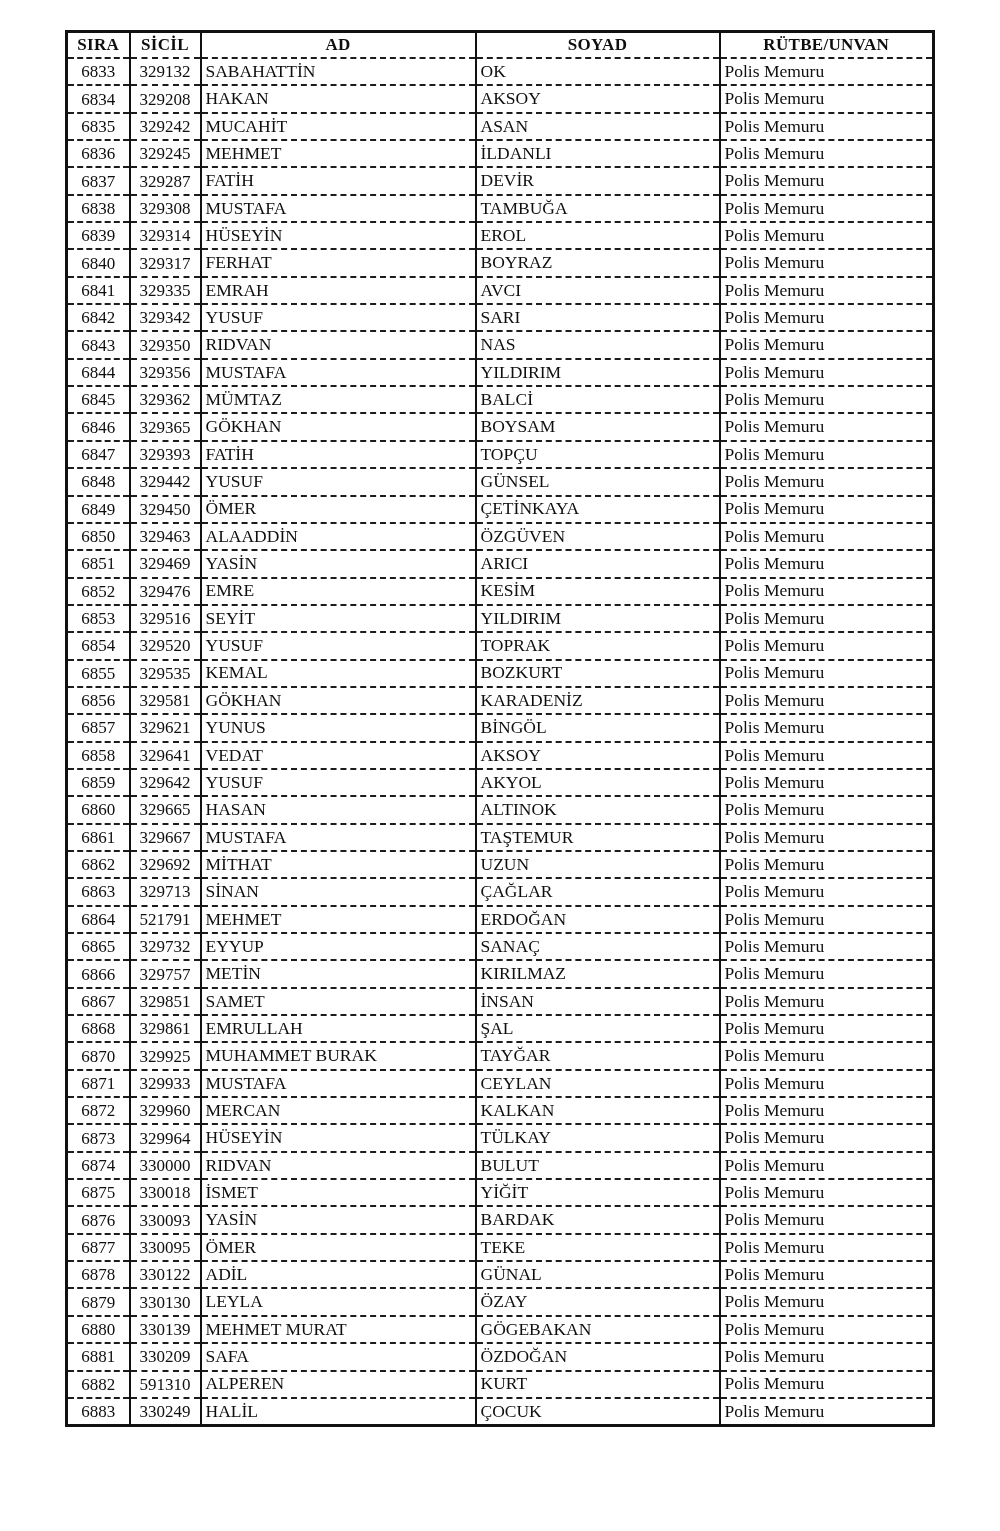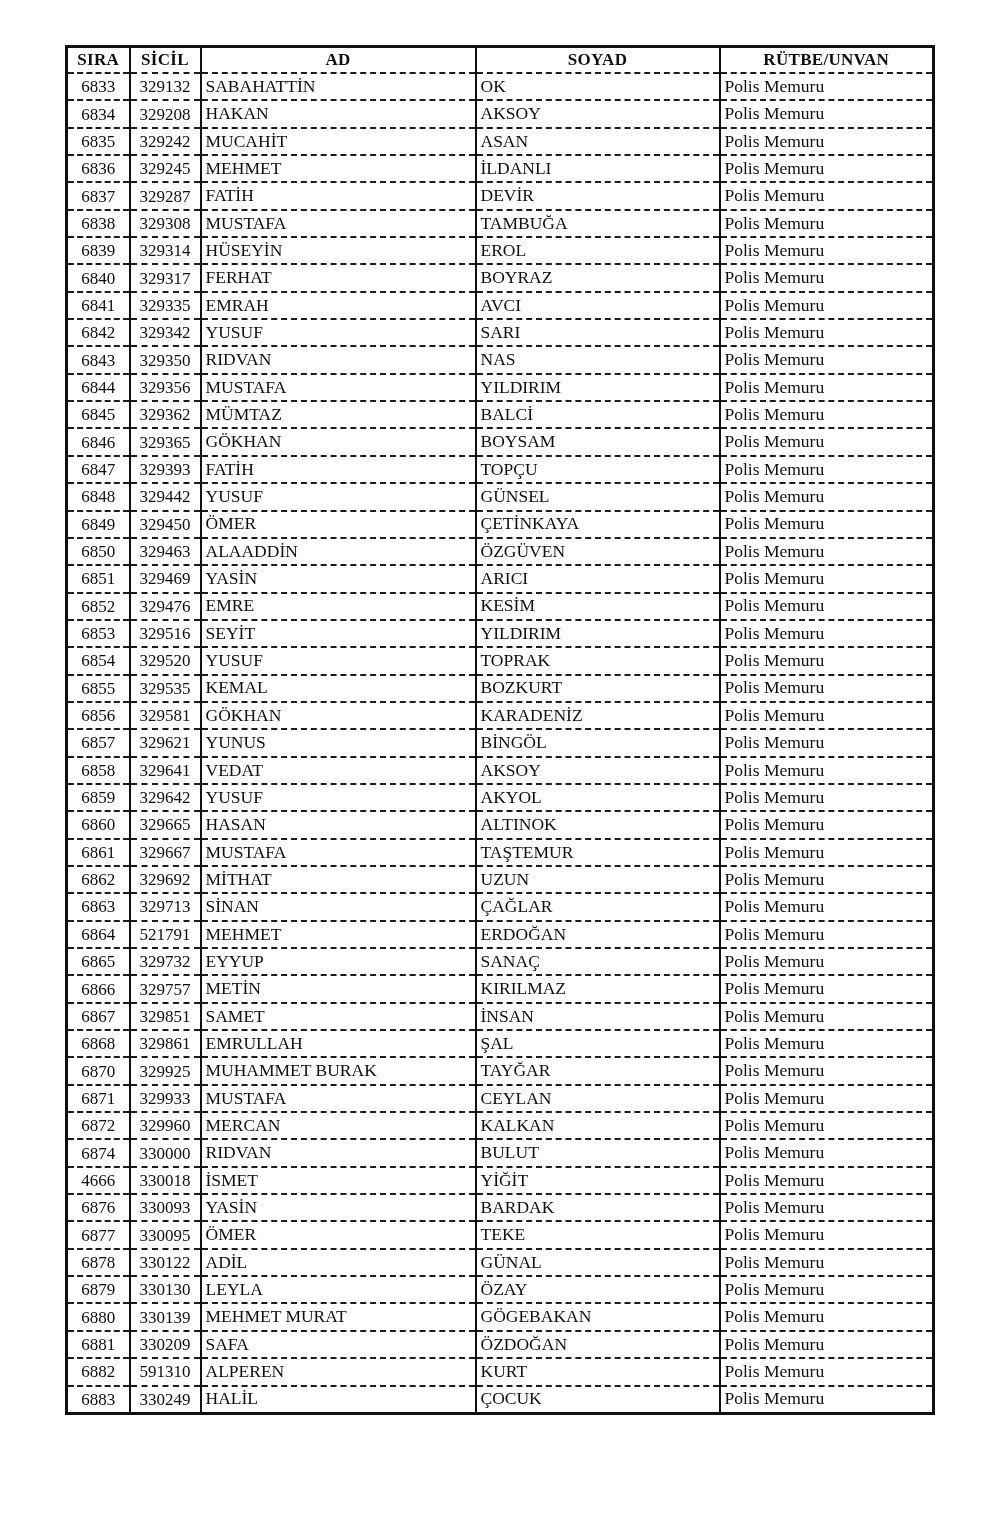--- a/index.html
+++ b/index.html
@@ -13,21 +13,20 @@
     width: 1000px;
     height: 1531px;
     background: #ffffff;
     overflow: hidden;
   }
   .table-wrap {
     position: absolute;
     left: 65px;
     top: 30px;
     width: 740px;
-    margin-top: 15px;
   }
   table.roster {
     border-collapse: collapse;
     width: 100%;
     table-layout: fixed;
     border: 3px solid #111111;
   }
   table.roster col.c1 { width: 63px;  }
   table.roster col.c2 { width: 71px;  }
   table.roster col.c3 { width: 275px; }
@@ -360,28 +359,35 @@
             <td>Polis Memuru</td>
           </tr>
           <tr>
             <td>6872</td>
             <td>329960</td>
             <td>MERCAN</td>
             <td>KALKAN</td>
             <td>Polis Memuru</td>
           </tr>
           <tr>
+            <td>6873</td>
+            <td>329964</td>
+            <td>HÜSEYİN</td>
+            <td>TÜLKAY</td>
+            <td>Polis Memuru</td>
+          </tr>
+          <tr>
             <td>6874</td>
             <td>330000</td>
             <td>RIDVAN</td>
             <td>BULUT</td>
             <td>Polis Memuru</td>
           </tr>
           <tr>
-            <td>4666</td>
+            <td>6875</td>
             <td>330018</td>
             <td>İSMET</td>
             <td>YİĞİT</td>
             <td>Polis Memuru</td>
           </tr>
           <tr>
             <td>6876</td>
             <td>330093</td>
             <td>YASİN</td>
             <td>BARDAK</td>

